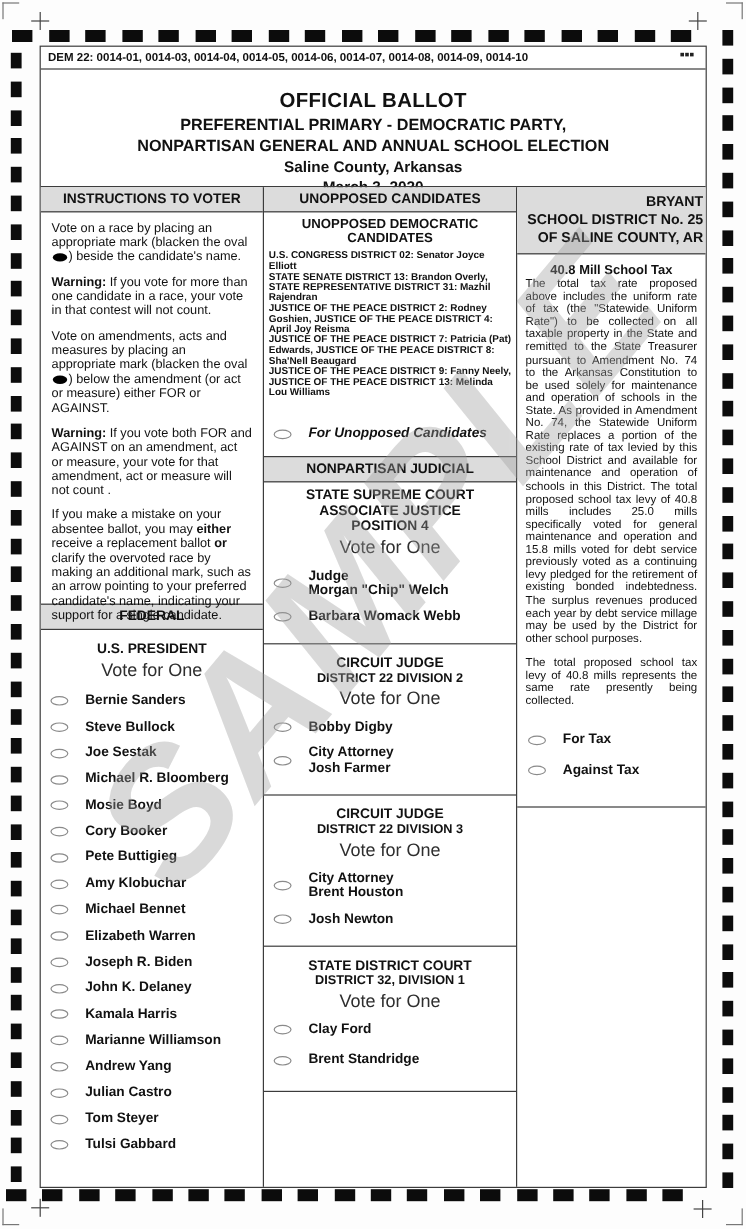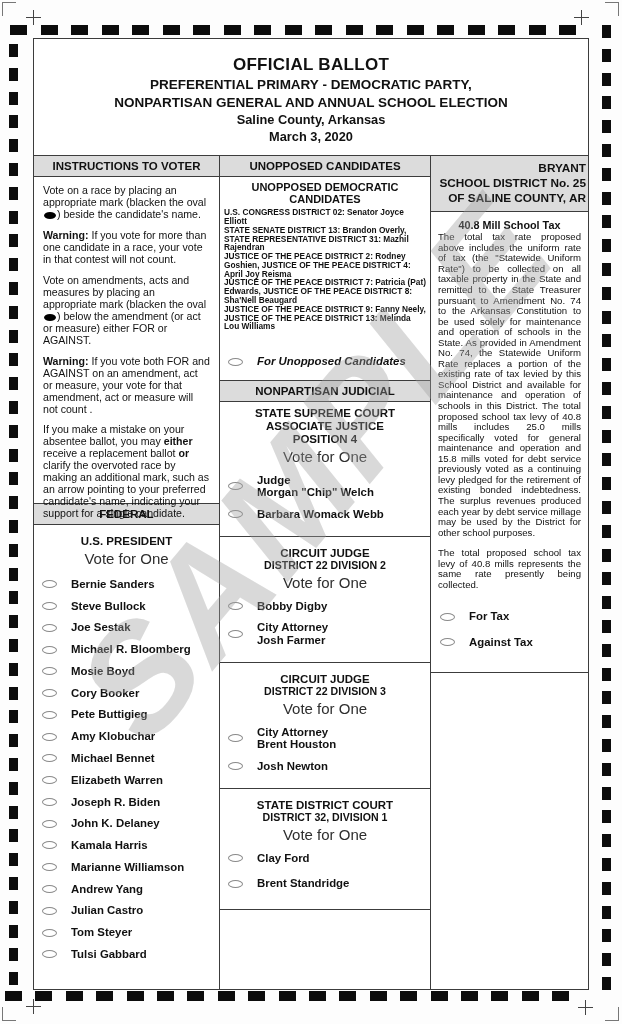--- a/index.html
+++ b/index.html
@@ -208,20 +208,28 @@
     <div class="tmark" style="left: 602px; top: 858px; width: 9px; height: 13px;"></div>
     <div class="tmark" style="left: 602px; top: 881.8px; width: 9px; height: 13px;"></div>
     <div class="tmark" style="left: 602px; top: 905.6px; width: 9px; height: 13px;"></div>
     <div class="tmark" style="left: 602px; top: 929.4px; width: 9px; height: 13px;"></div>
     <div class="tmark" style="left: 602px; top: 953.2px; width: 9px; height: 13px;"></div>
     <div class="tmark" style="left: 602px; top: 977px; width: 9px; height: 13px;"></div>
   </div>
 
 <div class="ballot">
 
+  <div class="dem-strip">
+    <span>DEM 22:  0014-01, 0014-03, 0014-04, 0014-05, 0014-06, 0014-07, 0014-08, 0014-09, 0014-10</span>
+    <span class="corner-dots">
+        <i></i>
+        <i></i>
+        <i></i>
+      </span>
+  </div>
 
   <div class="title-block">
     <div class="t1">OFFICIAL BALLOT</div>
     <div class="t2">PREFERENTIAL PRIMARY - DEMOCRATIC PARTY,</div>
     <div class="t2">NONPARTISAN GENERAL AND ANNUAL SCHOOL ELECTION</div>
     <div class="t3">Saline County, Arkansas</div>
     <div class="t3">March 3, 2020</div>
   </div>
 
   <div class="columns">

